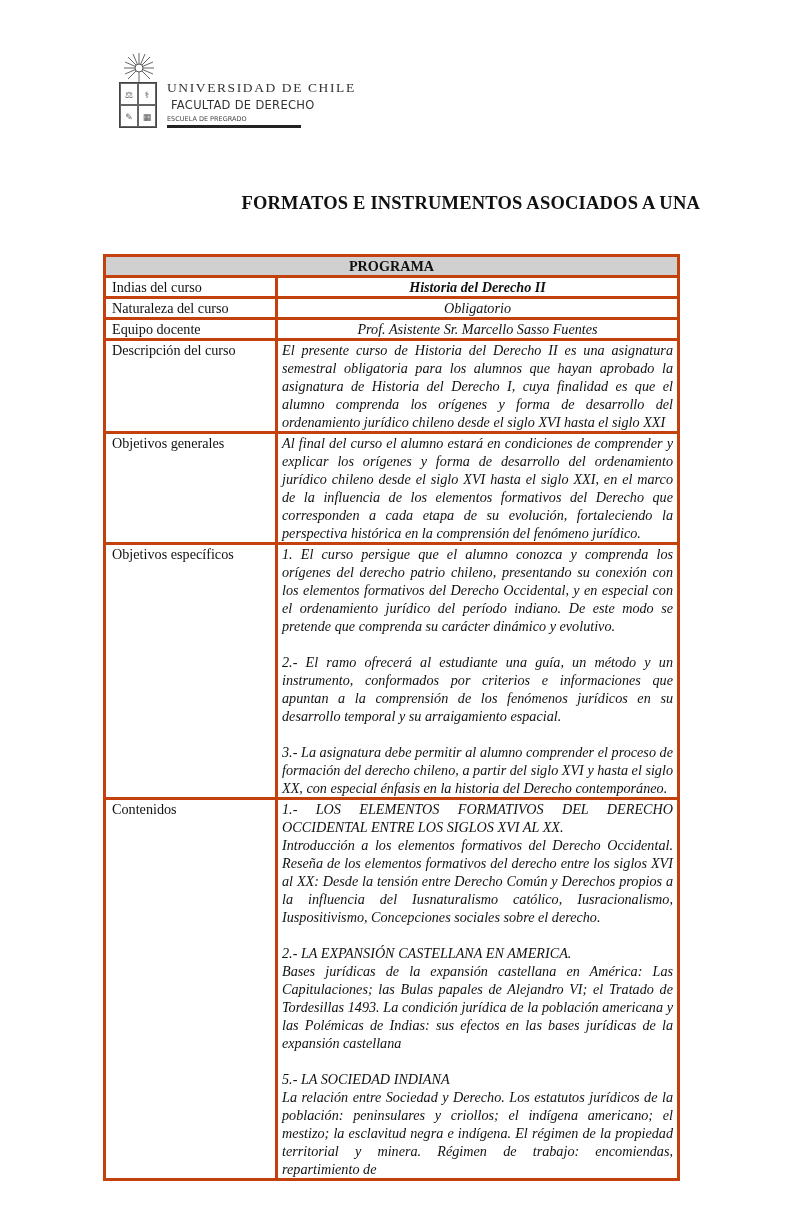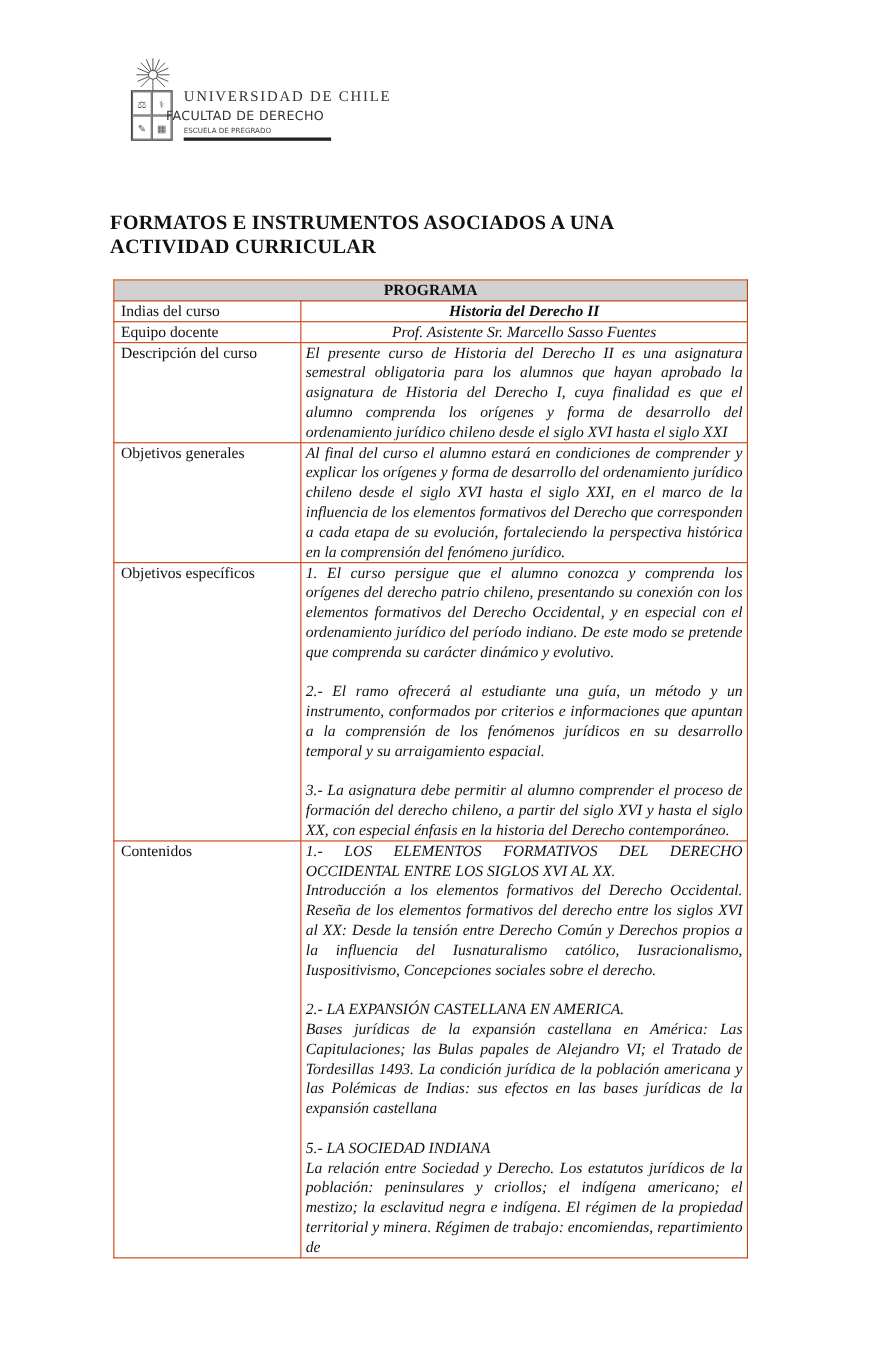--- a/index.html
+++ b/index.html
@@ -2,26 +2,26 @@
 <html><head>
   <meta charset="utf-8">
   <style>
     html, body { margin: 0; padding: 0; background: #ffffff; }
     body { width: 800px; height: 1224px; position: relative; overflow: hidden; font-family: "Liberation Serif", "DejaVu Serif", serif; color: #111; }
     .logo { position: absolute; left: 113px; top: 52px; width: 190px; height: 80px; }
     .logo .shield { position: absolute; left: 6px; top: 30px; width: 38px; height: 46px; border: 1.5px solid #444; box-sizing: border-box; }
     .logo .shield .q { position: absolute; width: 50%; height: 50%; box-sizing: border-box; border: 0.5px solid #666; font-size: 9px; text-align: center; line-height: 22px; color: #555; }
     .logo .sun { position: absolute; left: 8px; top: 0px; width: 36px; height: 32px; }
     .logo .u-name { position: absolute; left: 54px; top: 28px; font-family: Liberation Serif, serif; font-size: 13.5px; letter-spacing: 1.6px; color: #333; white-space: nowrap; }
-    .logo .f-name { position: absolute; left: 38px; top: 46px; font-family: "DejaVu Sans", sans-serif; font-size: 11.5px; letter-spacing: 0.3px; color: #333; white-space: nowrap; }
+    .logo .f-name { position: absolute; left: 58px; top: 46px; font-family: "DejaVu Sans", sans-serif; font-size: 11.5px; letter-spacing: 0.3px; color: #333; white-space: nowrap; }
     .logo .e-name { position: absolute; left: 54px; top: 63px; font-family: "DejaVu Sans", sans-serif; font-size: 6.5px; color: #444; white-space: nowrap; }
     .logo .rule { position: absolute; left: 54px; top: 73px; width: 134px; height: 3px; background: #222; }
-    .doc-title { position: absolute; left: 100px; top: 192px; width: 600px; text-align: left; font-family: "Liberation Serif", serif; font-weight: bold; font-size: 18.5px; line-height: 22px; color: #111; letter-spacing: 0.2px; }
+    .doc-title { position: absolute; left: 100px; top: 192px; width: 600px; text-align: right; font-family: "Liberation Serif", serif; font-weight: bold; font-size: 18.5px; line-height: 22px; color: #111; letter-spacing: 0.2px; }
     table.prog { position: absolute; left: 103px; top: 254px; width: 577px; border-collapse: collapse; font-size: 14.2px; line-height: 18px; }
-    table.prog td { border: 1px solid #c2410c; vertical-align: top; padding: 0 3px; }
+    table.prog td { border: 3px solid #c2410c; vertical-align: top; padding: 0 3px; }
     table.prog td.hdr { background: #d0d0d0; text-align: center; font-weight: bold; padding: 0; }
     table.prog td.lbl { width: 160px; padding-left: 6px; }
     table.prog td.val { font-style: italic; text-align: justify; padding-left: 4px; padding-right: 4px; }
     table.prog td.center { text-align: center; }
     table.prog td.bold { font-weight: bold; margin-top: 48px; }
     .para { margin: 0; }
     .gap { height: 18px; }
     .cont-title { font-style: italic; }
   </style>
 </head>
@@ -54,31 +54,34 @@
     <div class="q" style="right:0;bottom:0;">▦</div>
   </div>
   <div class="u-name">UNIVERSIDAD DE CHILE</div>
   <div class="f-name">FACULTAD DE DERECHO</div>
   <div class="e-name">ESCUELA DE PREGRADO</div>
   <div class="rule"></div>
 </div>
 
 <div class="doc-title">
   <div>FORMATOS E INSTRUMENTOS ASOCIADOS A UNA</div>
-  <div>ACTIVIDAD CURRICULAR</div>
 </div>
 
 <table class="prog">
   <tbody>
       <tr>
     <td class="hdr" colspan="2">PROGRAMA</td>
   </tr>
   <tr>
     <td class="lbl">Indias del curso</td>
     <td class="val center bold">Historia del Derecho  II</td>
+  </tr>
+  <tr>
+    <td class="lbl">Naturaleza del curso</td>
+    <td class="val center">Obligatorio</td>
   </tr>
   <tr>
     <td class="lbl">Equipo docente</td>
     <td class="val center">Prof. Asistente Sr. Marcello Sasso Fuentes</td>
   </tr>
   <tr>
     <td class="lbl">Descripción del curso</td>
     <td class="val">El presente curso de Historia del Derecho II es una asignatura semestral obligatoria para los alumnos que hayan aprobado la asignatura de Historia del Derecho I,  cuya finalidad es que el alumno comprenda los orígenes y forma de desarrollo del ordenamiento jurídico chileno desde el siglo XVI hasta el siglo XXI</td>
   </tr>
   <tr>

